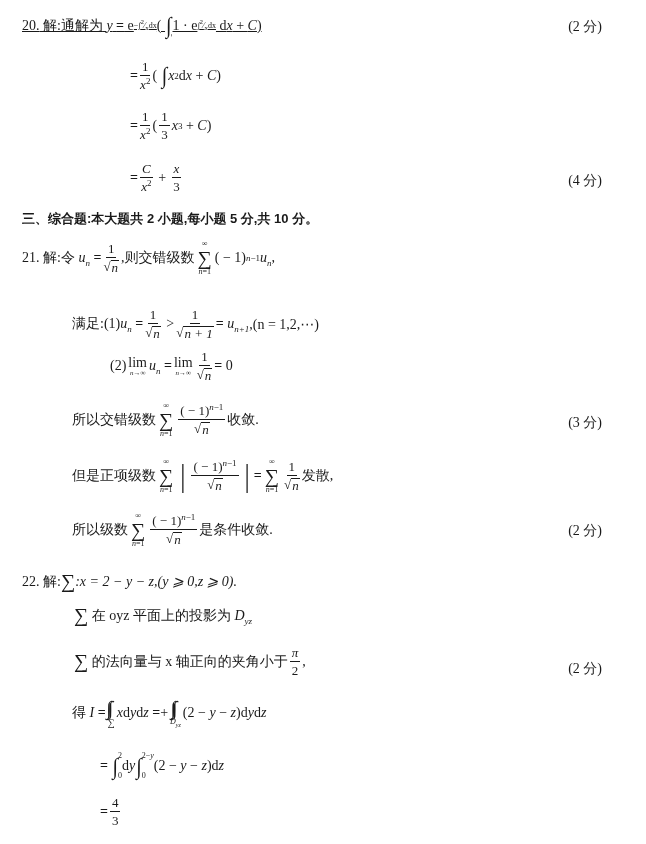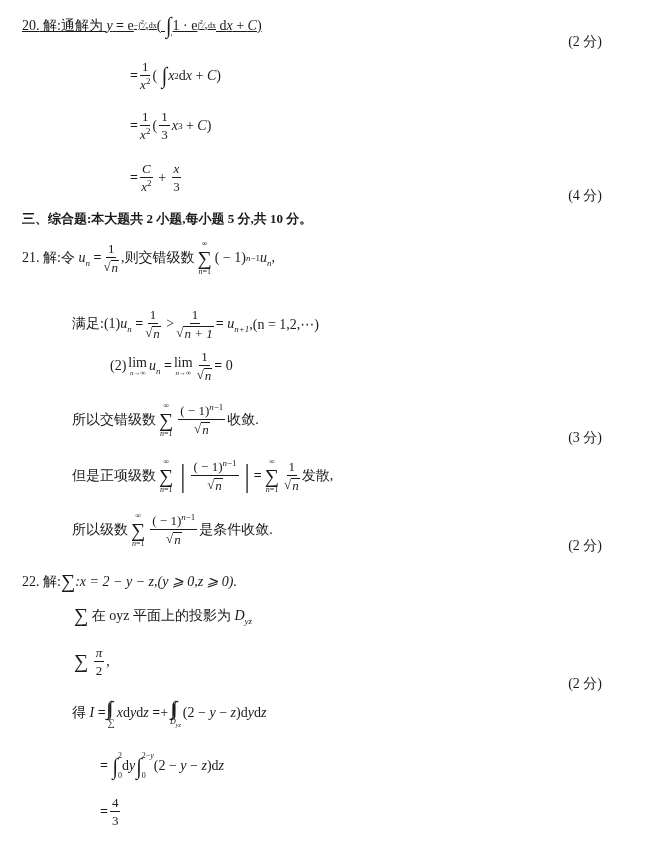--- a/index.html
+++ b/index.html
@@ -2,21 +2,21 @@
 <html><head>
 <meta charset="utf-8">
 <style>
   html, body { margin: 0; padding: 0; background: #ffffff; }
   body {
     width: 646px; height: 844px; position: relative; overflow: hidden;
     font-family: "Liberation Serif", "DejaVu Serif", serif;
     color: #1a1a1a; font-size: 14px;
   }
   .line { position: absolute; white-space: nowrap; display: flex; align-items: center; }
-  .score { position: absolute; right: 44px; font-size: 14px; margin-top: 15px; }
+  .score { position: absolute; right: 44px; font-size: 14px; }
   .i { font-style: italic; }
   .b { font-weight: bold; }
   .frac { display: inline-flex; flex-direction: column; align-items: center; vertical-align: middle; margin: 0 2px; line-height: 1; }
   .frac > .num { padding: 0 2px 2px 2px; border-bottom: 1px solid #1a1a1a; font-size: 13px; }
   .frac > .den { padding-top: 2px; font-size: 13px; }
   .sup { font-size: 9px; vertical-align: super; line-height: 0; }
   .sub { font-size: 9px; vertical-align: sub; line-height: 0; }
   .int { font-size: 20px; transform: scaleY(1.15); display: inline-block; margin: 0 1px; }
   .sigma { display: inline-flex; flex-direction: column; align-items: center; line-height: 1; margin: 0 3px; vertical-align: middle; }
   .sigma .top { font-size: 8px; height: 8px; }
@@ -71,21 +71,21 @@
       <span class="num i">C</span>
       <span class="den"><span class="i">x</span><span class="sup">2</span></span>
     </span>&nbsp;+&nbsp;
   <span class="frac">
       <span class="num i">x</span>
       <span class="den">3</span>
     </span>
 </div>
 <div class="score" style="top:172px;">(4 分)</div>
 
-<div class="line b" style="left:22px; top:210px; font-family:Liberation Serif, serif; font-size:13px;">三、综合题:本大题共 2 小题,每小题 5 分,共 10 分。</div>
+<div class="line b" style="left:22px; top:210px; font-family:Liberation Sans, sans-serif; font-size:13px;">三、综合题:本大题共 2 小题,每小题 5 分,共 10 分。</div>
 
 <div class="line" style="left:22px; top:240px;">
   <span>21.</span>&nbsp;
   <span>解:令</span>&nbsp;
   <span class="i">u<span class="sub">n</span></span>&nbsp;<span class="b">=</span>
   <span class="frac">
       <span class="num">1</span>
       <span class="den"><span class="sqrt">
           <span class="rad">√</span>
           <span class="arg">n</span>
@@ -216,20 +216,21 @@
 </div>
 
 <div class="line" style="left:74px; top:604px;">
   <span style="font-size:20px;">∑</span>&nbsp;
   <span>在 oyz 平面上的投影为</span>&nbsp;
   <span class="i">D<span class="sub">yz</span></span>
 </div>
 
 <div class="line" style="left:74px; top:646px;">
   <span style="font-size:20px;">∑</span>&nbsp;
+  <span>的法向量与 x 轴正向的夹角小于</span>
   <span class="frac">
       <span class="num i">π</span>
       <span class="den">2</span>
     </span>,
 </div>
 <div class="score" style="top:660px;">(2 分)</div>
 
 <div class="line" style="left:72px; top:698px;">
   <span>得</span>&nbsp;<span class="i">I</span>&nbsp;<span class="b">=</span>
   <span class="dint">

